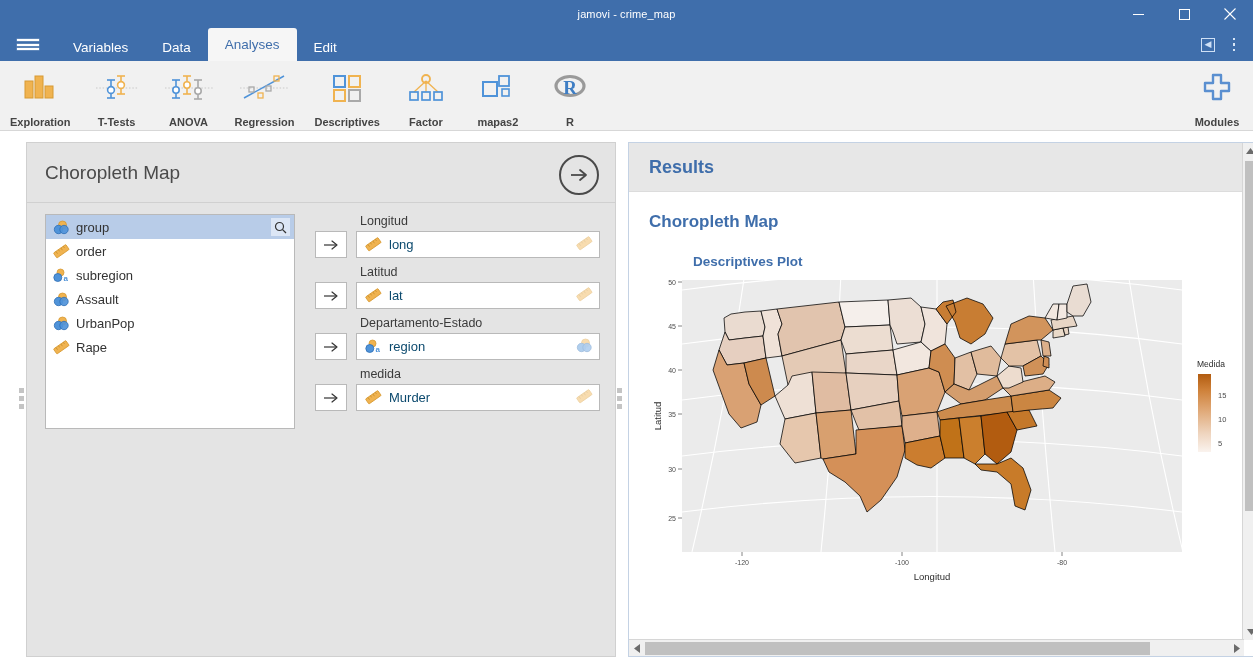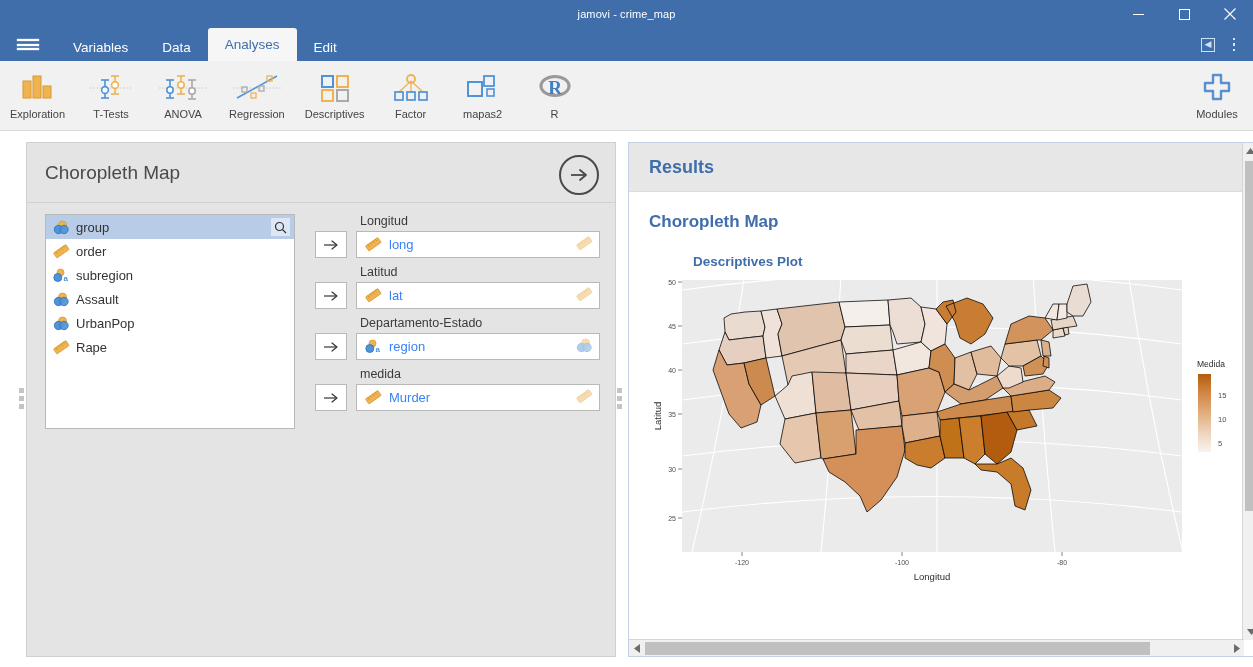--- a/index.html
+++ b/index.html
@@ -57,21 +57,21 @@
   
   .ribbon{
     position:absolute; left:0; top:61px; width:1253px; height:70px;
     background:#f1f1f1; border-bottom:1px solid #d7d7d7; display:flex; align-items:flex-start;
   }
   .ribbon-item{
     width:auto; min-width:72px; padding:6px 10px 0 10px; height:70px;
     display:flex; flex-direction:column; align-items:center; cursor:default;
   }
   .ribbon-glyph{ height:40px; display:flex; align-items:center; justify-content:center; }
-  .ribbon-label{ font-size:11px; color:#444; margin-top:1px; white-space:nowrap; }
+  .ribbon-label{ font-size:11px; color:#444; margin-top:9px; white-space:nowrap;font-weight:bold; }
   .ribbon-spacer{ flex:1; }
 
   
   .main{ position:absolute; left:16px; top:131px; width:1253px; height:536px; background:#ffffff; }
 
   
   .opt-panel{
     position:absolute; left:10px; top:11px; width:590px; height:515px;
     background:#e4e4e4; border:1px solid #d0d0d0;
   }
@@ -106,21 +106,21 @@
   .field-group{ position:relative; margin-bottom:7px; }
   .field-label{ font-size:12.5px; color:#3a3a3a; margin-bottom:3px; margin-left:45px; }
   .field-line{ display:flex; align-items:flex-start; }
   .assign-btn{
     width:32px; height:27px; background:#ffffff; border:1px solid #b9b9b9;
     display:flex; align-items:center; justify-content:center; cursor:pointer; margin-right:9px;
     flex:0 0 32px; margin-top:0;
   }
   .field-box{
     flex:1; height:27px; background:#ffffff; border:1px solid #b9b9b9;
-    display:flex; align-items:center; padding:0 6px; position:relative; font-size:13px; color:#3b82f6;
+    display:flex; align-items:center; padding:0 6px; position:relative; font-size:13px; color:#0c4a6e;
   }
   .field-box .var-ico{ margin-right:6px; }
   .field-ghost{ position:absolute; right:6px; top:4px; opacity:.45; }
 
   .grip{
     position:absolute; display:flex; flex-direction:column; align-items:center; justify-content:center;
   }
   .grip i{ width:5px; height:5px; background:#c4c4c4; margin:1.5px 0; display:block; }
 
   

